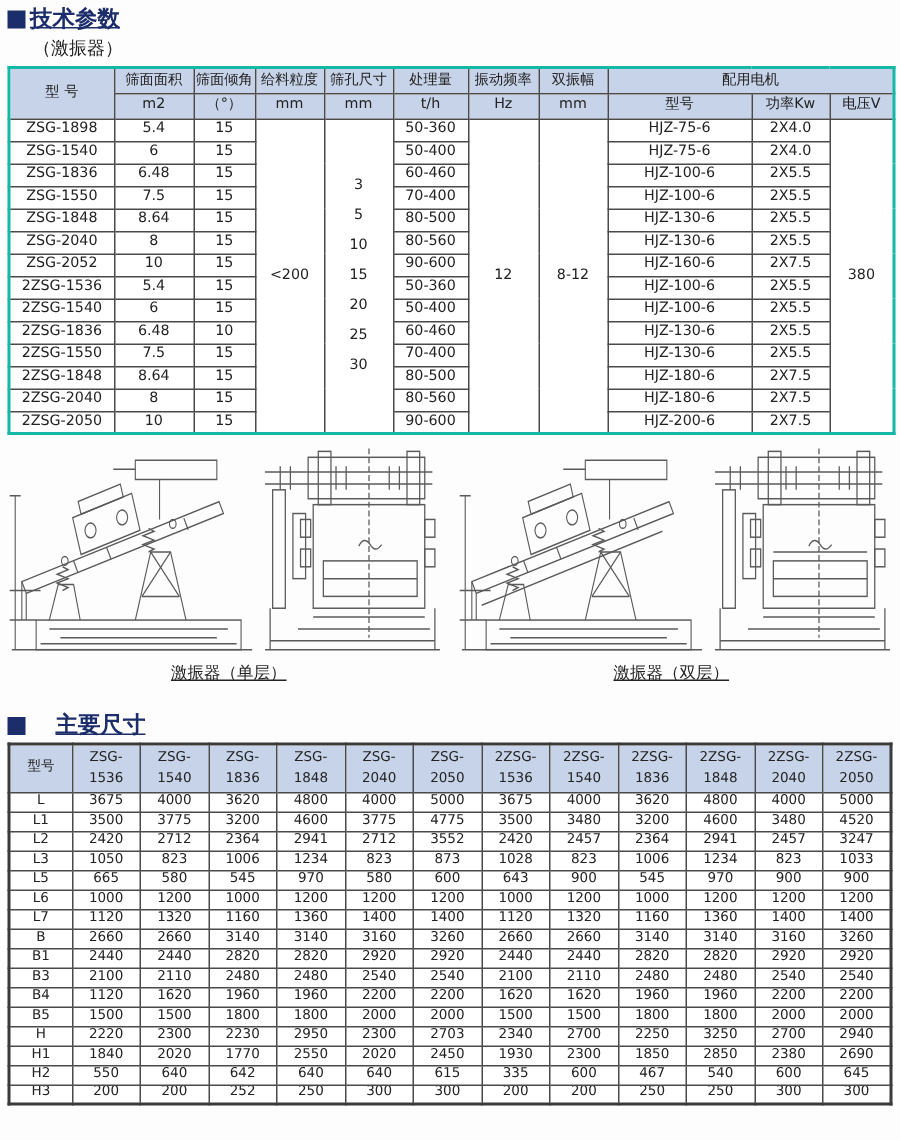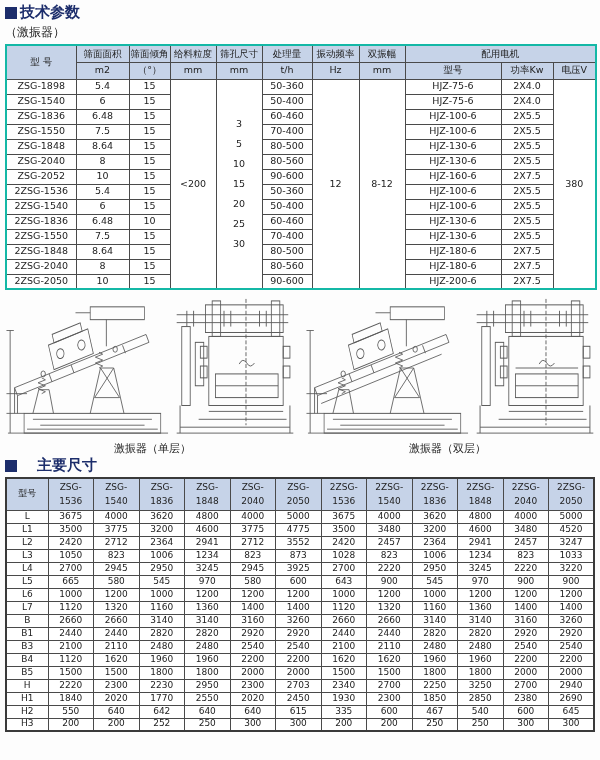--- a/index.html
+++ b/index.html
@@ -8,58 +8,58 @@
     background: #fdfdfd;
     font-family: "DejaVu Sans", "Liberation Sans", sans-serif;
     color: #222;
   }
   .page { width: 600px; height: 760px; padding: 3px 5px 0 5px; }
 
   .sec-title {
     display: flex; align-items: center; gap: 3px;
     font-size: 15px; font-weight: bold;
     color: var(--title-color, #1c2d6b);
-    height: 19px; margin-bottom: 2px;
+    height: 19px; margin-bottom: 2px; text-decoration: underline;
   }
   .bullet { width: 12px; height: 12px; background: var(--title-color, #1c2d6b); display: inline-block; }
-  .subtitle { font-size: 12px; color: #222; height: 17px; line-height: 17px; margin-bottom: 3px; }
+  .subtitle { font-size: 12px; color: #222; height: 17px; line-height: 17px; margin-bottom: 3px; margin-left: 17px; }
 
   table { border-collapse: collapse; width: 590px; table-layout: fixed; }
   .t1 { border: 2px solid #14b8a6; }
   .t1 th, .t1 td {
     border: 1px solid #4a4a4a;
     text-align: center; vertical-align: middle;
     font-size: 9.5px; line-height: 1.1; padding: 0; overflow: hidden;
     font-weight: normal; white-space: nowrap;
   }
   .t1 thead th { background: var(--header-bg, #c6d3e8); height: 17px; }
   .t1 tbody td { height: 15px; background: #fff; }
   .t1 .hole-cell div { line-height: 20px; }
 
   .drawings {
     display: flex; justify-content: space-between;
     margin-top: 5px; height: 146px; width: 590px;
   }
   .drawing-group { display: flex; gap: 4px; }
-  .captions { display: flex; width: 590px; height: 15px; }
+  .captions { display: flex; width: 590px; height: 15px; text-decoration: underline; }
   .caption { width: 295px; text-align: center; font-size: 11px; color: #222; }
 
   .t2 { border: 2px solid #3a3a3a; margin-top: 2px; }
   .t2 th, .t2 td {
     border: 1px solid #4a4a4a;
     text-align: center; vertical-align: middle;
     font-size: 9px; line-height: 1.1; padding: 0; overflow: hidden;
     font-weight: normal; white-space: nowrap;
   }
   .t2 thead th { background: var(--header-bg, #c6d3e8); height: 32px; }
   .t2 thead th div { line-height: 14px; }
   .t2 tbody th, .t2 tbody td { height: 13px; background: #fff; }
 
   svg.draw { display: block; }
-  .sec-title.second { margin-top: 0; gap: 20px; }
+  .sec-title.second { margin-top: 18px; gap: 20px; }
 </style>
 </head>
 <body>
 
 <div class="page">
 
   <div class="sec-title">
     <span class="bullet"></span>
     <span>技术参数</span>
   </div>
@@ -457,35 +457,20 @@
           <td>823</td>
           <td>873</td>
           <td>1028</td>
           <td>823</td>
           <td>1006</td>
           <td>1234</td>
           <td>823</td>
           <td>1033</td>
         </tr>
         <tr>
-          <th>L4</th>
-          <td>2700</td>
-          <td>2945</td>
-          <td>2950</td>
-          <td>3245</td>
-          <td>2945</td>
-          <td>3925</td>
-          <td>2700</td>
-          <td>2220</td>
-          <td>2950</td>
-          <td>3245</td>
-          <td>2220</td>
-          <td>3220</td>
-        </tr>
-        <tr>
           <th>L5</th>
           <td>665</td>
           <td>580</td>
           <td>545</td>
           <td>970</td>
           <td>580</td>
           <td>600</td>
           <td>643</td>
           <td>900</td>
           <td>545</td>

